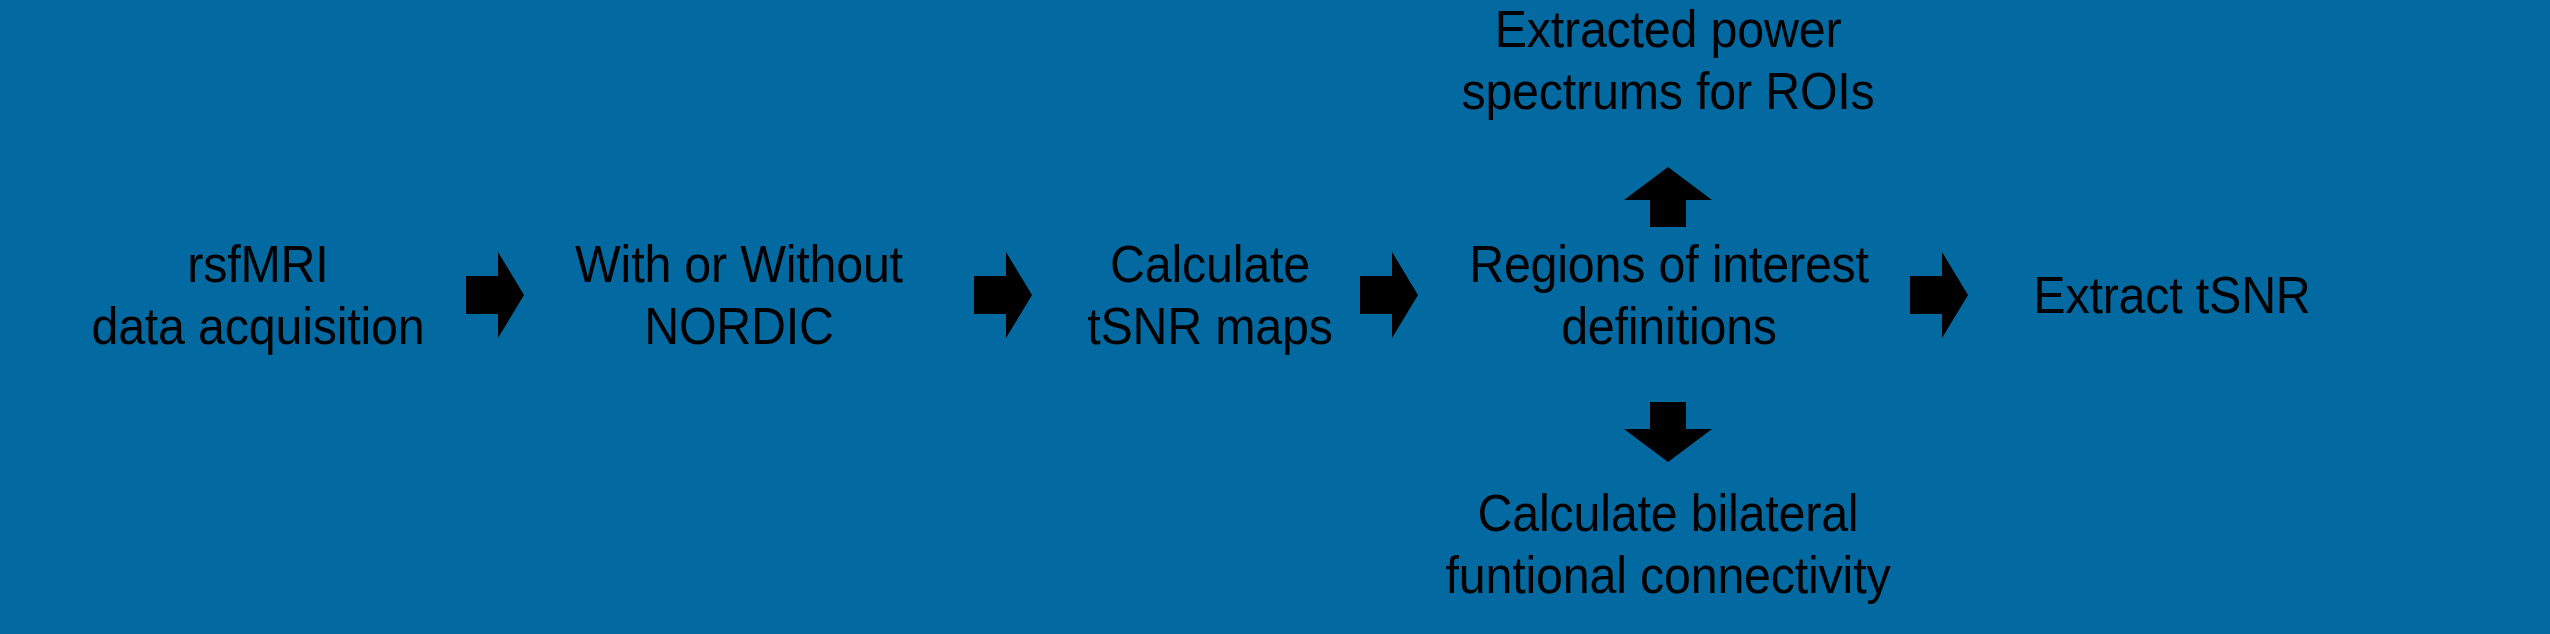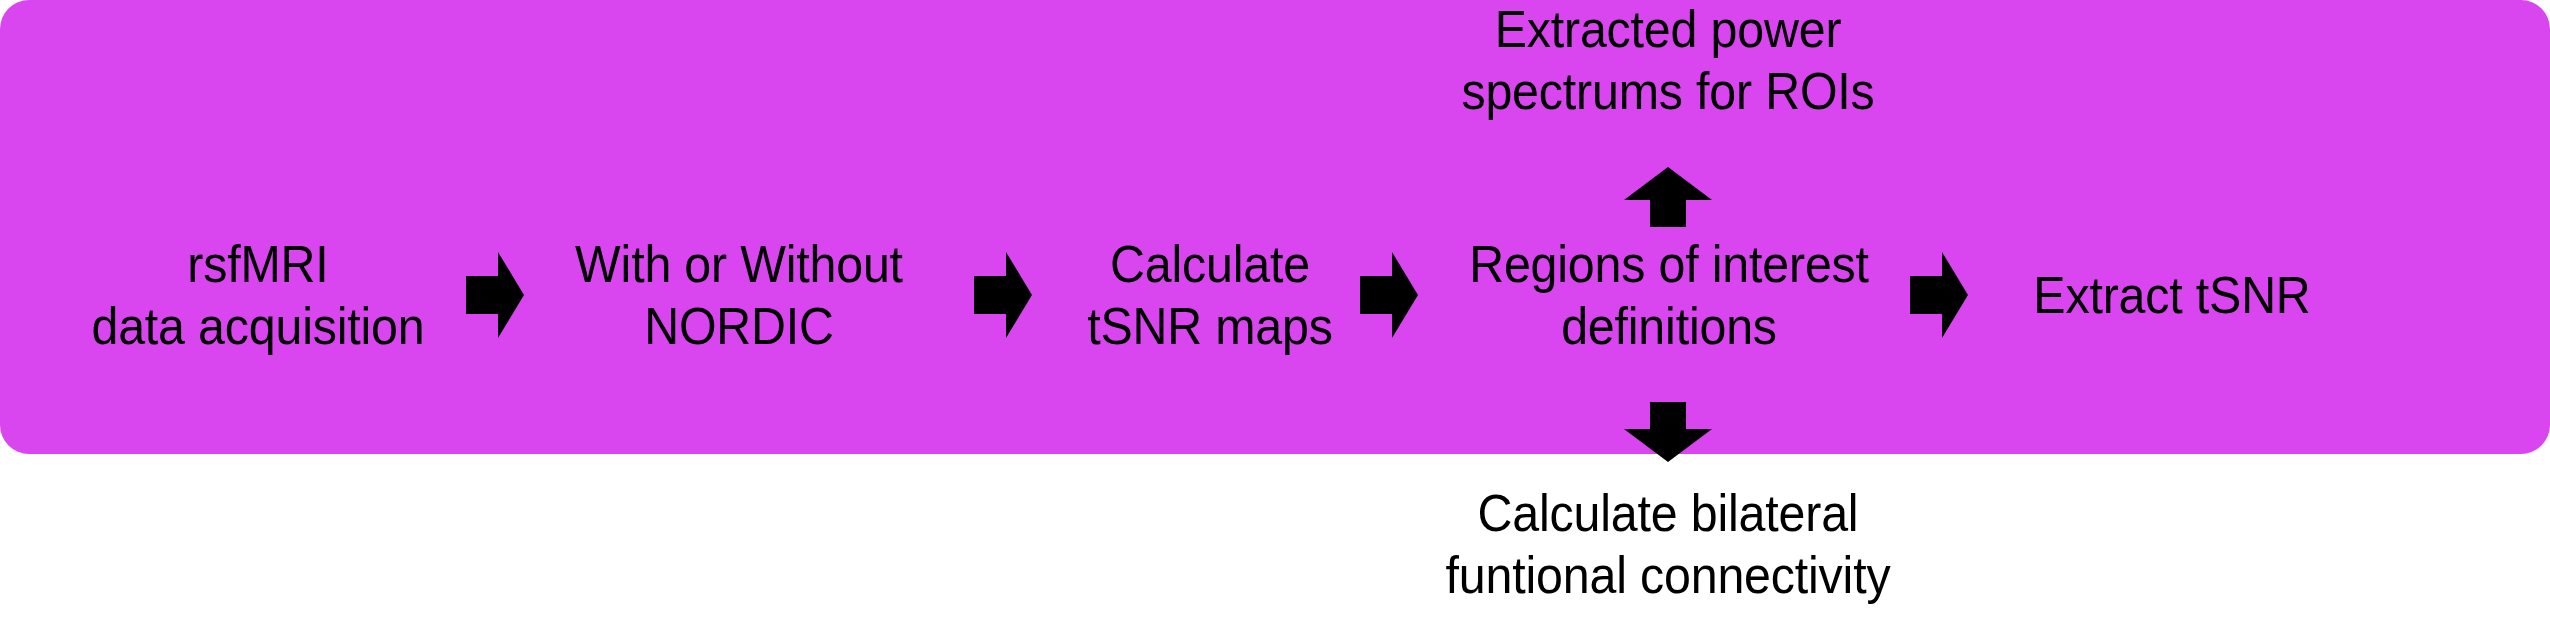--- a/index.html
+++ b/index.html
@@ -11,23 +11,22 @@
     width: 2550px;
     height: 634px;
     overflow: hidden;
     font-family: "Liberation Sans", "DejaVu Sans", sans-serif;
     color: #000000;
   }
 
   #flowchart {
     position: relative;
     width: 2550px;
-    height: 454px;
-    background: #d946ef;
-    border-radius: 29px;
+    height: 634px;
+    background: #0369a1;
   }
 
   
   .node {
     position: absolute;
     text-align: center;
     font-size: 52px;
     line-height: 62px;
     font-weight: 400;
     color: #000000;

